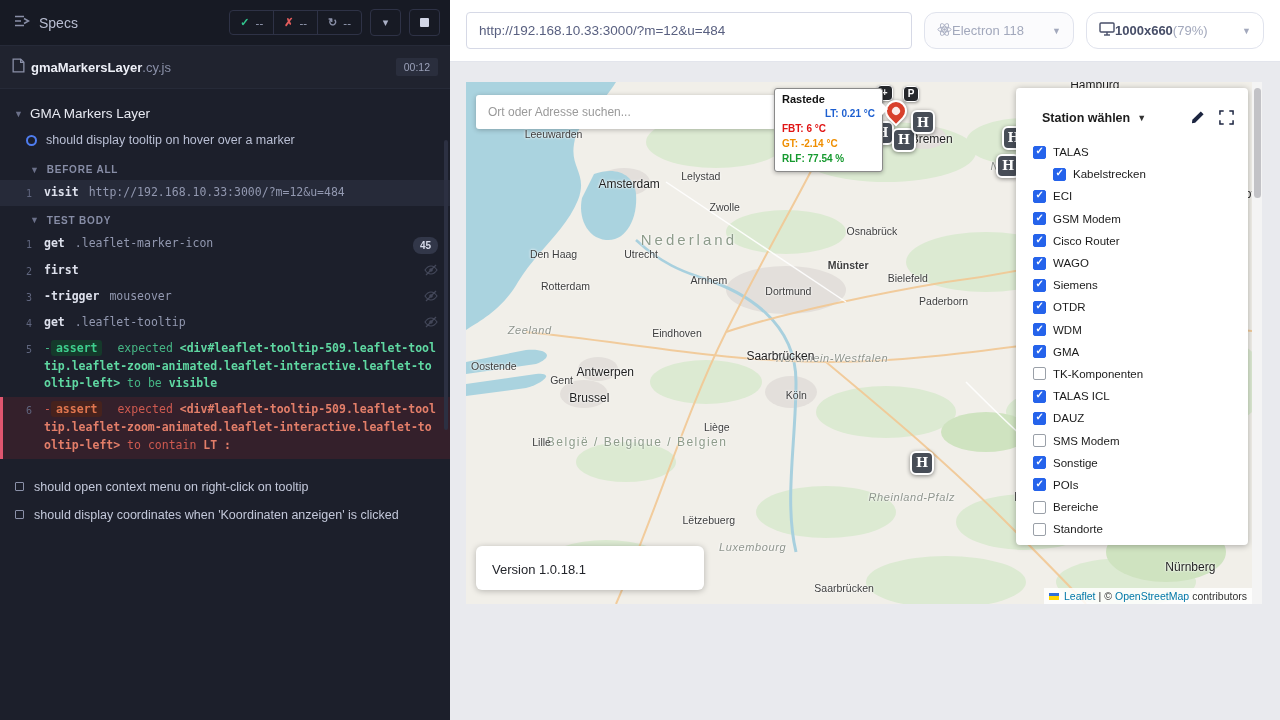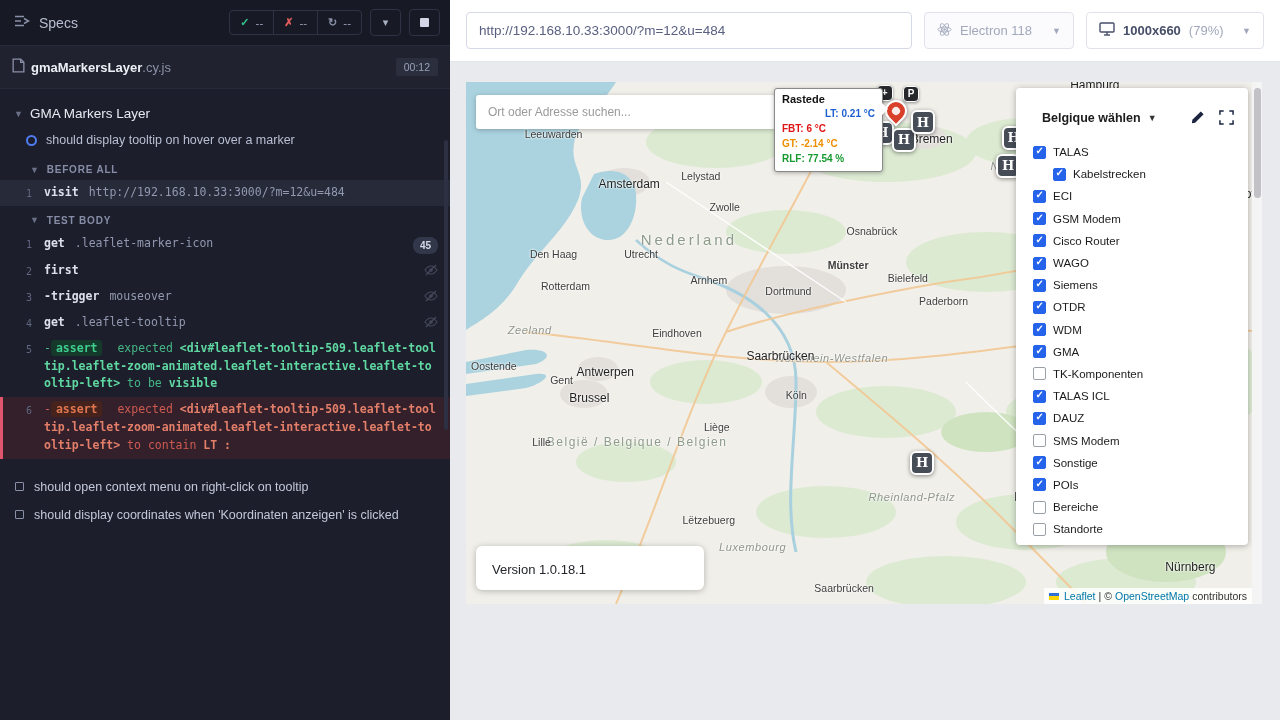--- a/index.html
+++ b/index.html
@@ -54,21 +54,21 @@
   .pending{display:flex;align-items:center;gap:10px;padding:7px 15px;color:#c3c8da;font-size:12.5px;cursor:pointer}
   .pending-ico{width:9px;height:9px;min-width:9px;border:1.5px solid #8a90a8;border-radius:1px}
   .sb-thumb{position:absolute;right:2px;top:140px;width:4px;height:290px;background:#2c3042;border-radius:2px}
 
   
   .stage{flex:1;display:flex;flex-direction:column;min-width:0}
   .topbar{height:62px;min-height:62px;background:#fff;border-bottom:1px solid #e3e5ec;display:flex;align-items:center;padding:0 16px;gap:12px}
   .urlbox{flex:1;max-width:462px;height:37px;border:1px solid #d6d9e6;border-radius:4px;display:flex;align-items:center;padding:0 12px;background:#fff}
   .urlbox input{border:none;outline:none;width:100%;font-size:13.5px;color:#596080;font-family:inherit;background:transparent}
   .tb-right{margin-left:auto;display:flex;gap:12px}
-  .select{height:37px;border:1px solid #e0e3ed;border-radius:4px;display:flex;align-items:center;gap:8px;padding:0 12px;font-size:13px;cursor:pointer}
+  .select{height:37px;border:1px solid #e0e3ed;border-radius:12px;display:flex;align-items:center;gap:0;padding:0 12px;font-size:13px;cursor:pointer}
   .browser-select{color:#a2a8bc;background:#fbfbfd;width:150px}
   .viewport-select{color:#474e68;background:#fff;width:178px;font-weight:bold}
   .vp-zoom{color:#a2a8bc;font-weight:normal}
   .chev{color:#a2a8bc;font-size:9px;margin-left:auto}
 
   .canvas{flex:1;position:relative;background:#e9eaee}
   .map{position:absolute;left:16px;top:20px;width:796px;height:522px;background:#f1efe9;overflow:hidden}
   .map-bg{position:absolute;inset:0;width:100%;height:100%}
 
   .maplabel{position:absolute;transform:translate(-50%,-50%);white-space:nowrap;color:#3d3d3d;font-size:10.5px;text-shadow:0 0 2px #fff,0 0 3px #fff;z-index:2}
@@ -523,21 +523,21 @@
             <div class="tt-row" style="color: rgb(224, 20, 20);">FBT: 6 °C</div>
 
             <div class="tt-row" style="color: rgb(239, 142, 0);">GT: -2.14 °C</div>
 
             <div class="tt-row" style="color: rgb(22, 154, 47);">RLF: 77.54 %</div>
           </div>
       </div>
 
       <div class="station-panel">
         <div class="panel-header">
-          <span class="panel-title">Belgique wählen</span>
+          <span class="panel-title">Station wählen</span>
           <span class="panel-chev">▼</span>
           <span class="panel-icons">
             <button class="panel-icon-btn">
               <svg width="15" height="15" viewBox="0 0 16 16">
                   <path d="M11.5 1.5 L14.5 4.5 L5.5 13.5 L2 14 L2.5 10.5 Z" fill="#1c2540"></path>
                 </svg>
             </button>
             <button class="panel-icon-btn">
               <svg width="15" height="15" viewBox="0 0 16 16" stroke="#1c2540" stroke-width="1.6" fill="none">
                   <path d="M1 5 V1 H5 M11 1 H15 V5 M15 11 V15 H11 M5 15 H1 V11"></path>

